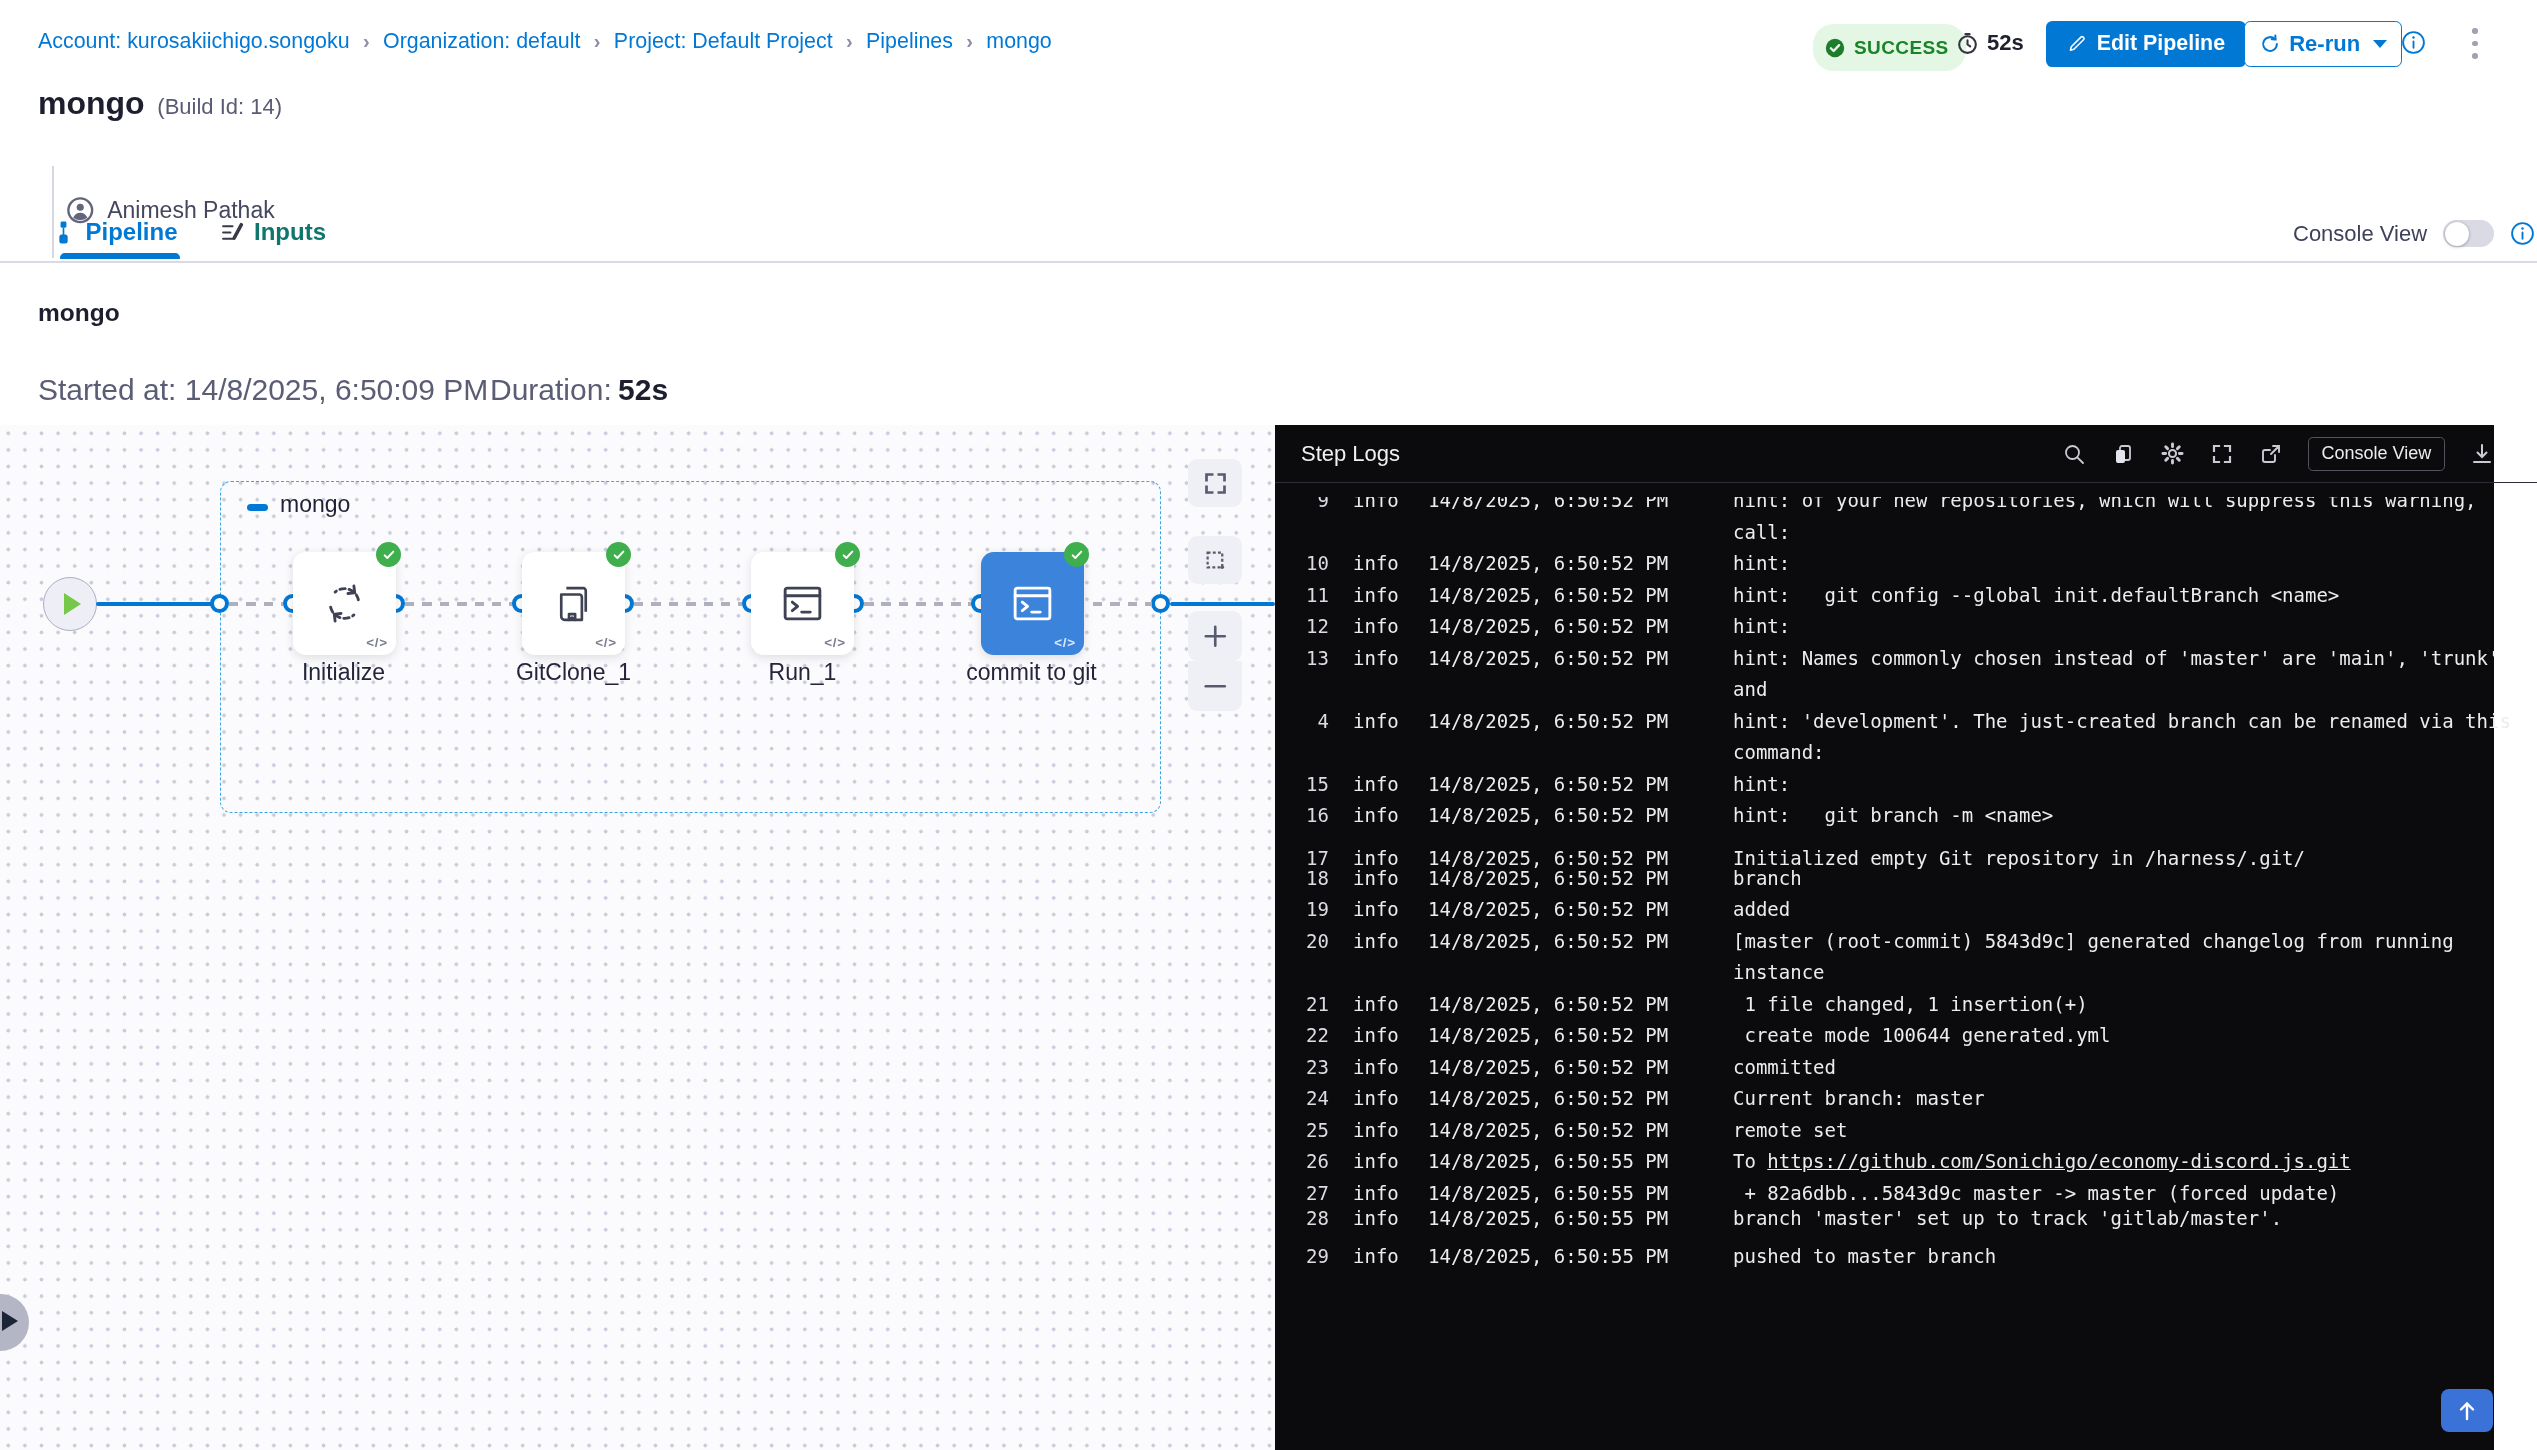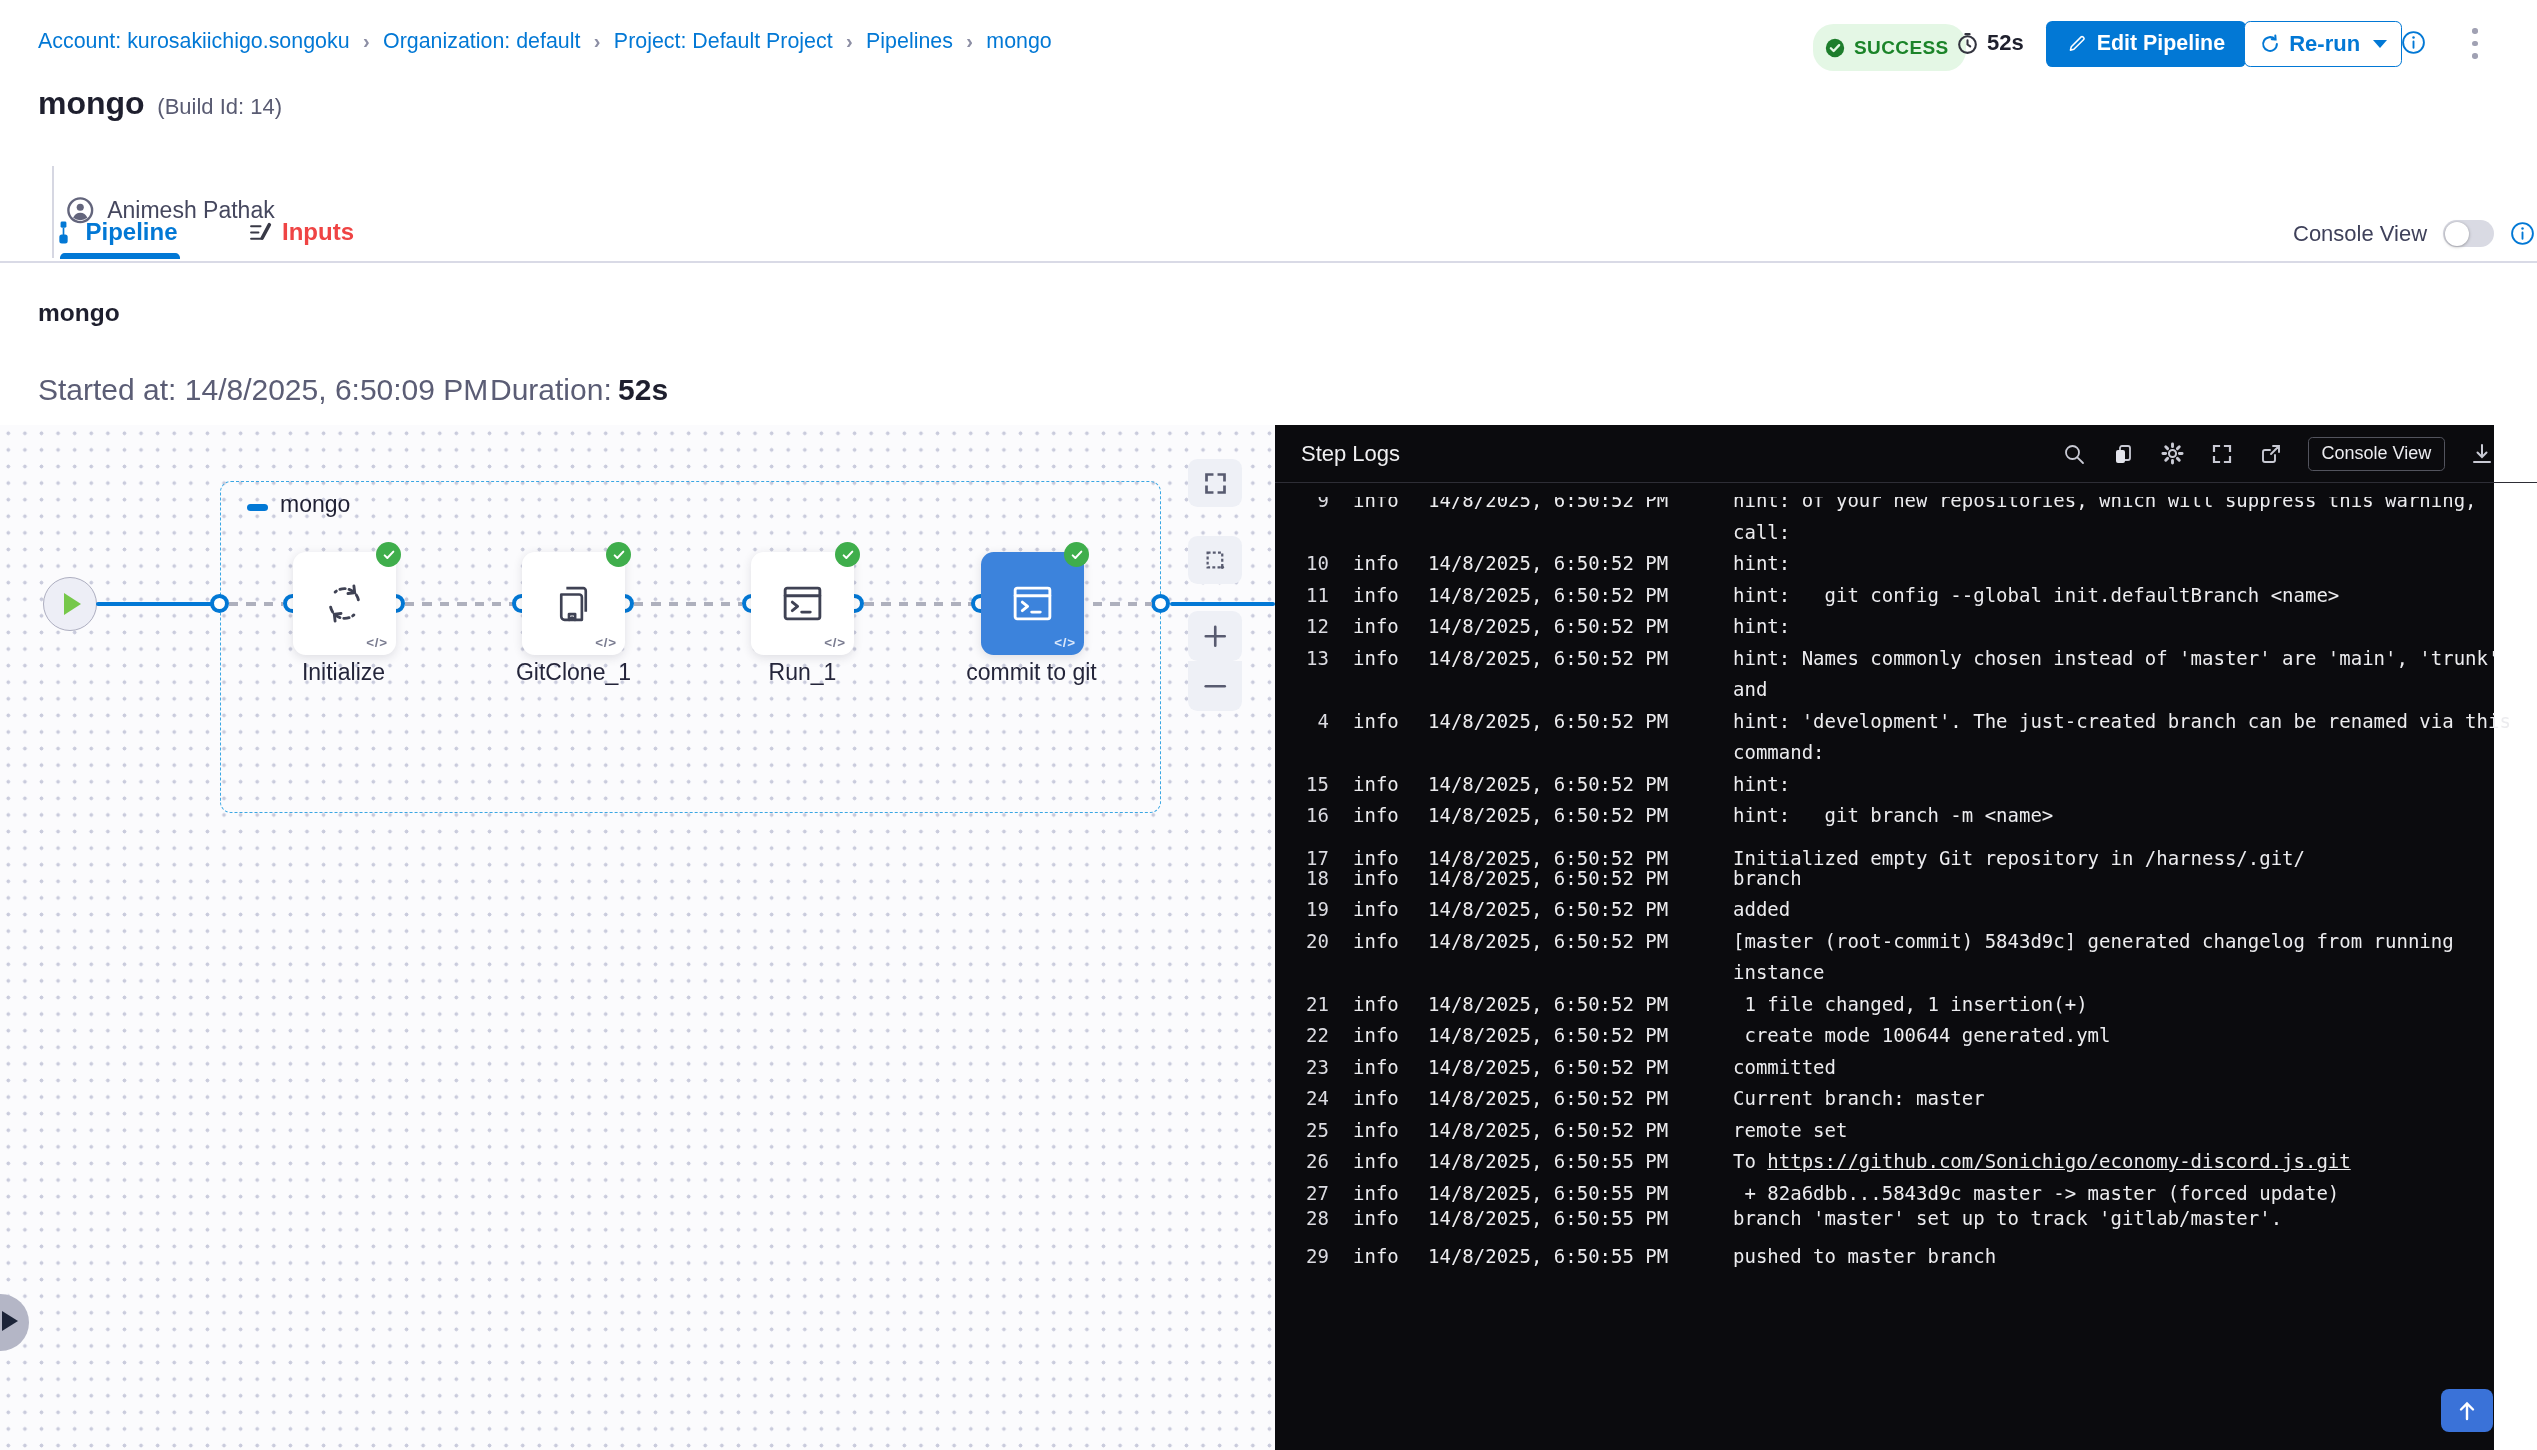--- a/index.html
+++ b/index.html
@@ -31,23 +31,23 @@
   .kebab{left:2469px;top:25px;display:flex;flex-direction:column;gap:7.1px;cursor:pointer;padding:3.2px}
   .kebab i{width:5.5px;height:5.5px;border-radius:50%;background:#a0a1b3}
   
   .titlerow{left:38px;top:85px;display:flex;align-items:baseline;gap:12.7px}
   .titlerow h1{font-size:32px;font-weight:700;color:#1e1f2e}
   .titlerow em{font-style:normal;font-size:22px;color:#595b72}
   .vline{left:52px;top:166px;width:2.4px;height:92px;background:#d6d7e2}
   .author{left:66px;top:196px;display:flex;align-items:center;gap:12.7px}
   .author span{font-size:23px;color:#45475e}
   
-  .tabs{left:51px;top:218px;display:flex;gap:70px;align-items:flex-end}
+  .tabs{left:51px;top:218px;display:flex;gap:42px;align-items:flex-end}
   .tab{display:flex;align-items:center;gap:9.5px;cursor:pointer}
-  .tab span{font-size:24px;font-weight:600;color:#ef4444}
+  .tab span{font-size:24px;font-weight:600;color:#0f766e}
   .tab.active span{color:var(--brand)}
   .tab-underline{left:60px;top:253px;width:120px;height:6.3px;border-radius:4.7px 4.7px 0 0;background:var(--brand)}
   .tabborder{left:0;top:261px;width:2538px;height:2.4px;background:#d9dae6}
   .consolerow{left:2293px;top:220px;display:flex;align-items:center;gap:16px}
   .consolerow .lbl{font-size:22px;color:#3f415a}
   .toggle{width:51px;height:27px;border-radius:13.4px;background:#d9dae3;position:relative;cursor:pointer}
   .toggle .knob{position:absolute;left:1.6px;top:1.6px;width:24px;height:24px;border-radius:50%;
         background:#fff;box-shadow:0 0.8px 3.2px rgba(0,0,0,.35)}
   
   .sum-name{left:38px;top:299px;font-size:24.5px;font-weight:700;color:#1e1f2e}

